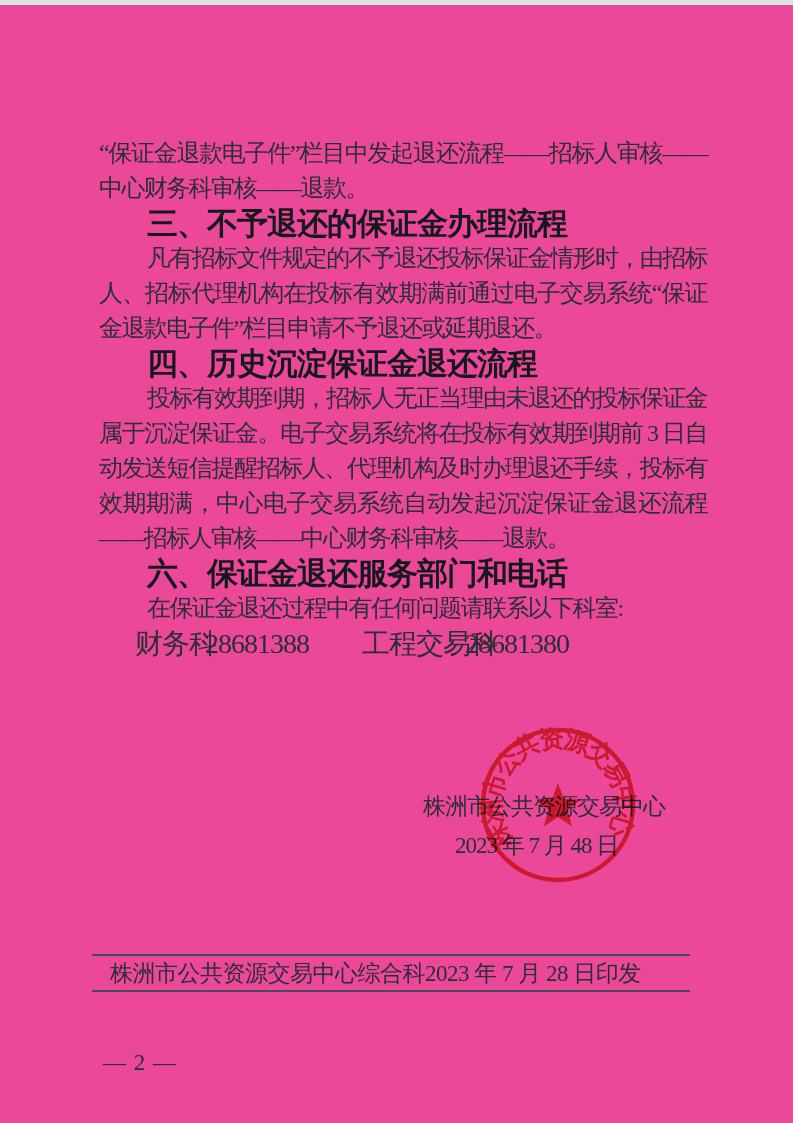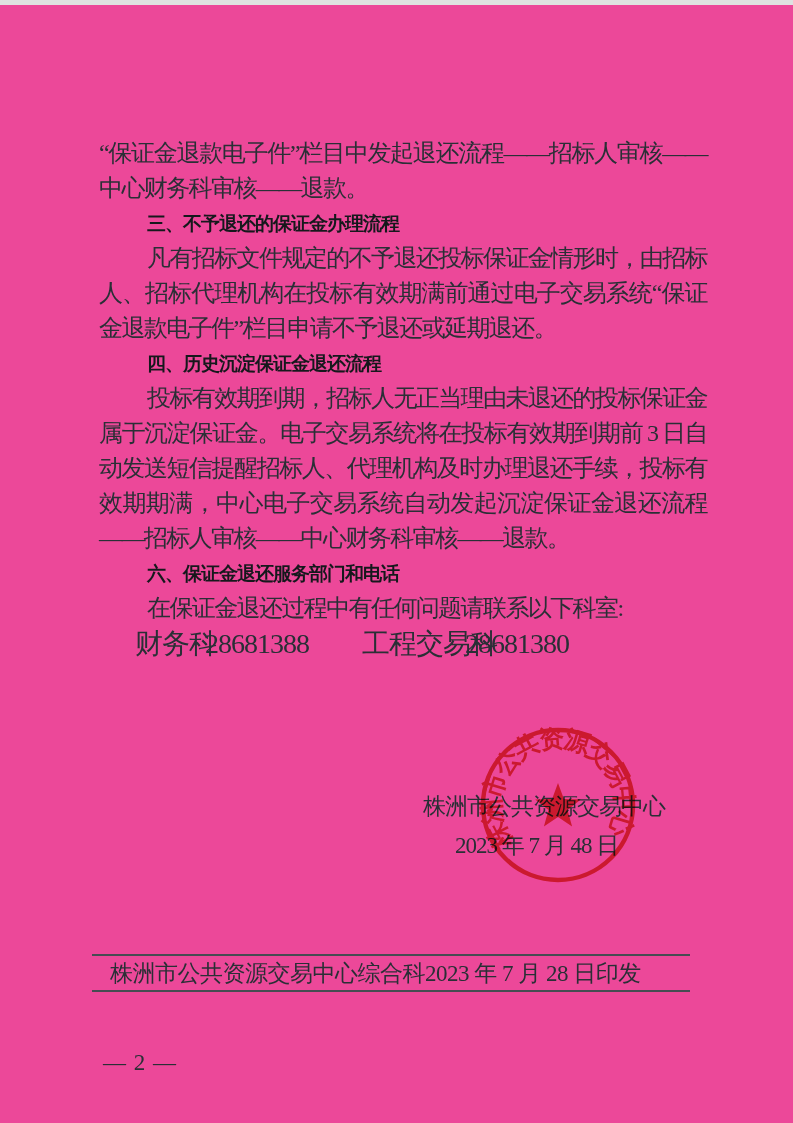--- a/index.html
+++ b/index.html
@@ -23,21 +23,21 @@
   .body-para{
     margin:0;
     font-size:24px;line-height:35px;letter-spacing:-1.6px;
     text-align:justify;text-indent:2em;
   }
   .body-para.first{text-indent:0;}
   .heading{
     margin:0;
     font-family:"Liberation Sans", sans-serif;
     font-weight:700;color:#15181c;
-    font-size:19px;line-height:35px;letter-spacing:-1px;
+    font-size:31px;line-height:35px;letter-spacing:-1px;
     padding-left:48px;
   }
   .heading-para{
     margin:0;
     font-family:"Liberation Sans", sans-serif;
     font-weight:700;color:#15181c;
     font-size:24px;line-height:35px;letter-spacing:-2px;
     text-indent:2em;text-align:justify;
   }
   .contacts-line{

